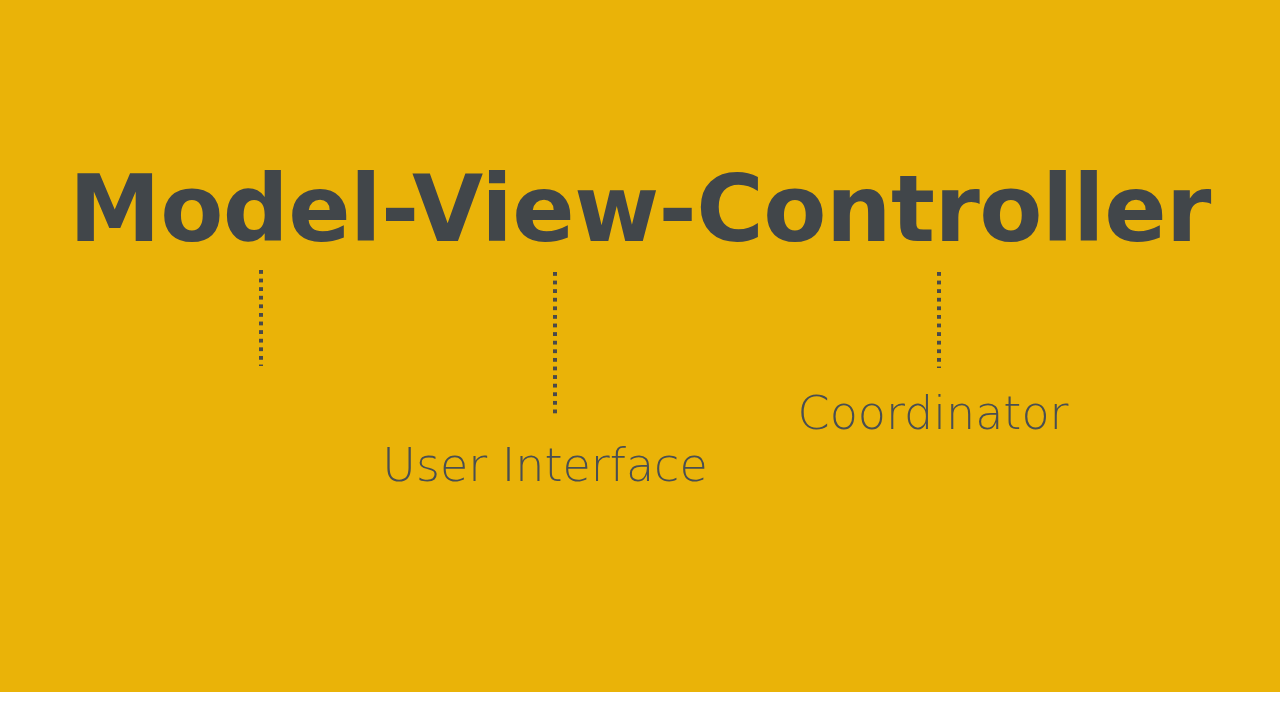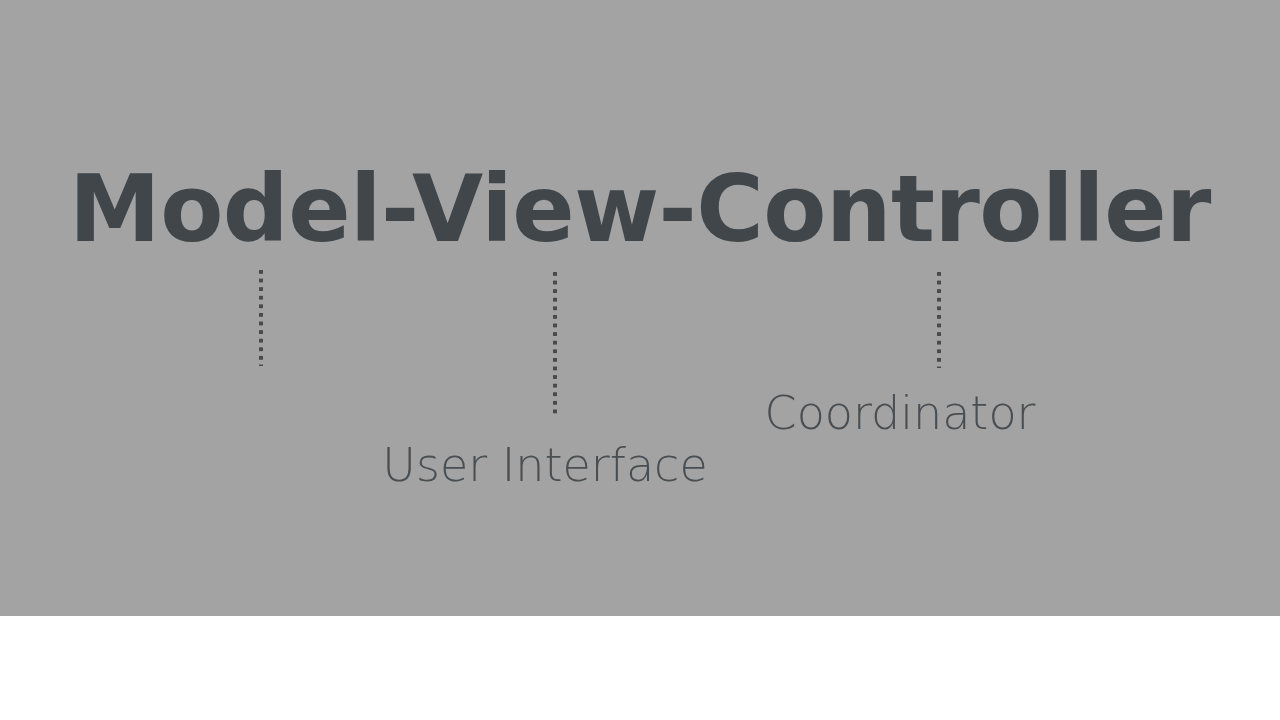--- a/index.html
+++ b/index.html
@@ -12,22 +12,22 @@
     width: 1280px;
     height: 720px;
     overflow: hidden;
     font-family: "Liberation Sans", sans-serif;
     -webkit-font-smoothing: antialiased;
   }
 
   #slide {
     position: relative;
     width: 1280px;
-    height: 616px;
-    background: #a3a3a3;
+    height: 692px;
+    background: #eab308;
   }
 
   
   .title {
     position: absolute;
     left: 0;
     top: 160px;
     width: 1280px;
     text-align: center;
     font-family: "DejaVu Sans", sans-serif;
@@ -75,15 +75,15 @@
 
   <div class="connector" style="left:259px; top:270px; height:96px;"></div>
 
   <div class="connector" style="left:553px; top:272px; height:146px;"></div>
 
   <div class="connector" style="left:937px; top:272px; height:96px;"></div>
 
 
   <div class="label" style="left:545px; top:438px;text-align:center;">User Interface</div>
 
-  <div class="label" style="left:900px; top:386px;text-align:right;">Coordinator</div>
+  <div class="label" style="left:933px; top:386px;text-align:right;">Coordinator</div>
 
 </div>
 
 </body></html>

